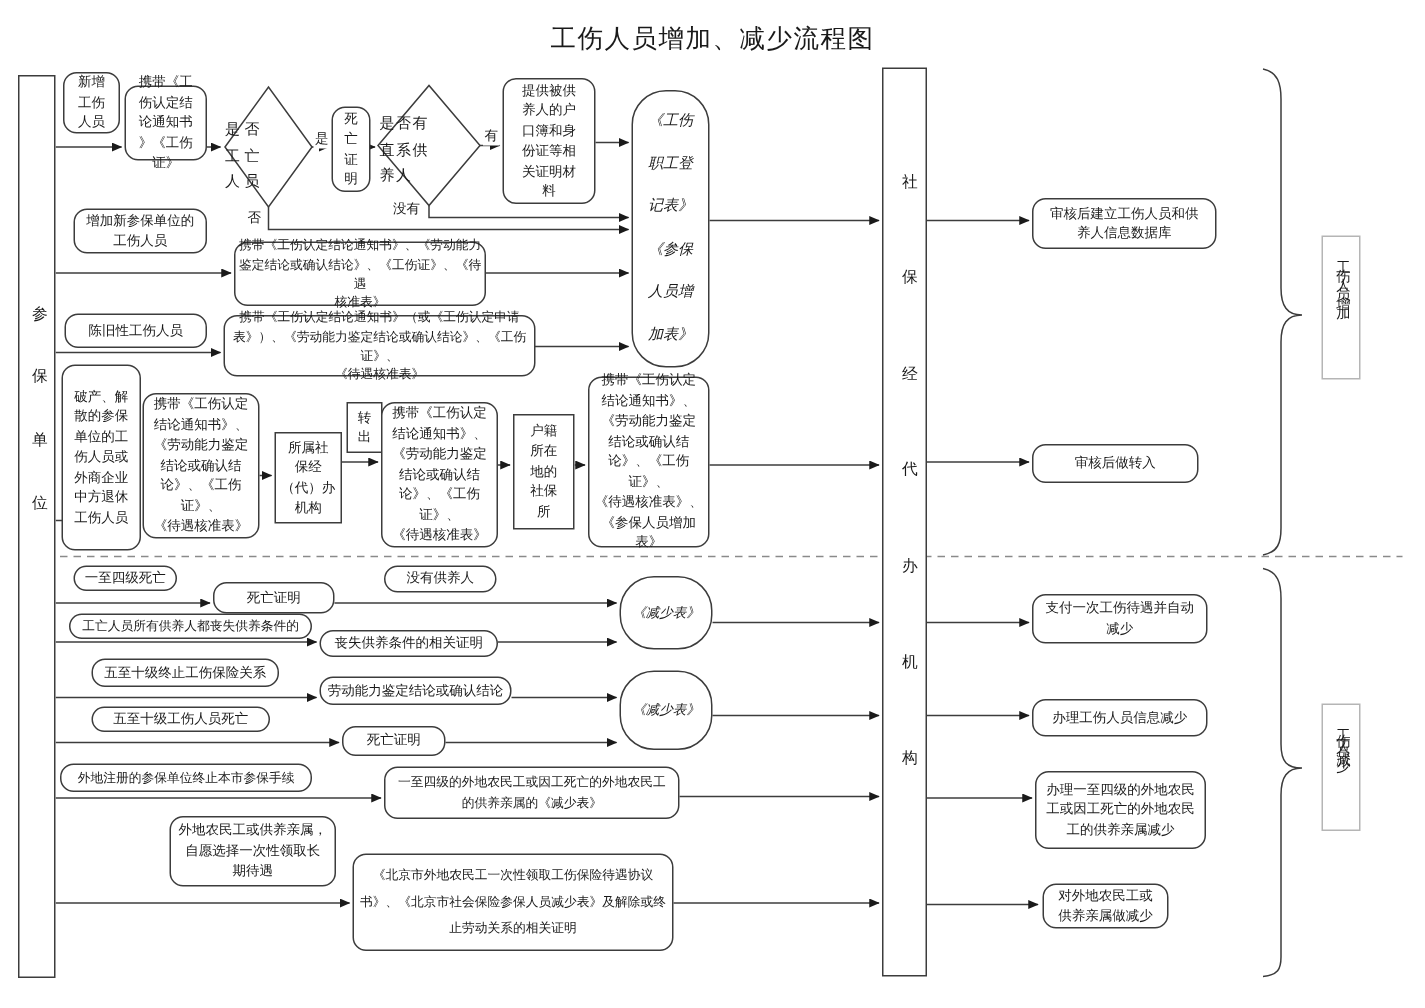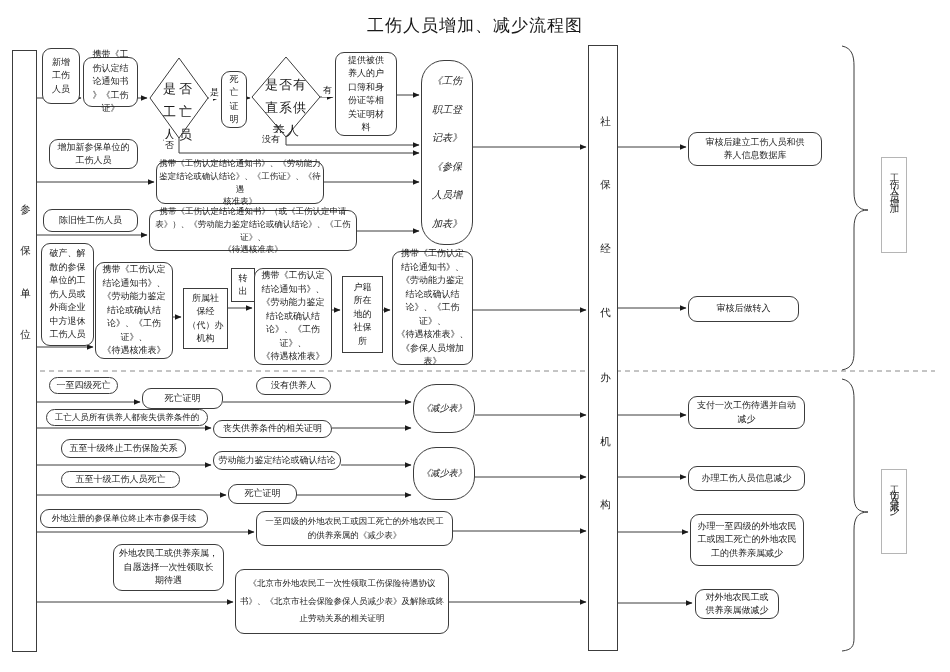--- a/index.html
+++ b/index.html
@@ -7,21 +7,21 @@
          font-family:"Liberation Serif","DejaVu Serif",serif;color:#1a1a1a;}
   #wires{position:absolute;left:0;top:0;z-index:1;}
   .box{position:absolute;z-index:2;border:1px solid #3c3c3c;border-radius:9px;background:#fff;
        font-size:9px;line-height:1.5;display:flex;align-items:center;justify-content:center;
        text-align:center;white-space:pre-line;box-sizing:border-box;padding:1px 2px;}
   .sq{border-radius:0;}
   .r12{border-radius:23px;font-style:italic;}
   .fs85{font-size:8.5px;}
   .tall{line-height:2.85;font-size:10px;}
   .lh20{line-height:2.1;}
-  .dtext{position:absolute;z-index:2;font-size:13px;text-align:center;white-space:pre-line;
+  .dtext{position:absolute;z-index:2;font-size:10px;white-space:pre-line;
          letter-spacing:3px;line-height:1.75;}
   .elabel{position:absolute;z-index:3;font-size:9px;background:#fff;padding:0 1px;}
   .lane{position:absolute;z-index:2;border:1px solid #3c3c3c;background:#fff;box-sizing:border-box;}
   .vlabel{position:absolute;z-index:3;writing-mode:vertical-rl;text-orientation:upright;
           font-size:10.5px;}
   .tag{position:absolute;z-index:2;border:1px solid #b5b5b5;background:#fff;box-sizing:border-box;
        display:flex;align-items:flex-start;justify-content:center;padding-top:8px;}
   .tag .vlabel{position:static;font-size:9.5px;letter-spacing:6px;}
   #title{position:absolute;left:0;top:14px;width:100%;text-align:center;z-index:2;
          font-size:17px;letter-spacing:1px;}
@@ -91,21 +91,21 @@
       <path d="M842,379 C852,381 854,389 854,399 L854,496 C854,508 858,512 868,512 C858,512 854,518 854,530 L854,638 C854,646 852,650 842,651"></path>
     </g>
   </svg>
 
   <div class="lane" style="left:12px;top:50px;width:25px;height:602px"></div>
   <span class="vlabel" style="left:18px;top:195px;letter-spacing:42px">参保单位</span>
 
   <div class="lane" style="left:588px;top:45px;width:30px;height:606px"></div>
   <span class="vlabel" style="left:598px;top:107px;letter-spacing:64px">社保经代办机构</span>
 
-  <div class="box" style="left:42px;top:48px;width:38px;height:56px">新增
+  <div class="box" style="left:42px;top:48px;width:38px;height:41px">新增
 工伤
 人员</div>
   <div class="box" style="left:83px;top:57px;width:55px;height:50px">携带《工
 伤认定结
 论通知书
 》《工伤
 证》</div>
 
   <div class="dtext" style="left:150px;top:78px;width:58px">是否
 工亡
@@ -141,21 +141,21 @@
 工伤人员</div>
   <div class="box fs85" style="left:156px;top:161px;width:168px;height:43px">携带《工伤认定结论通知书》、《劳动能力
 鉴定结论或确认结论》、《工伤证》、《待遇
 核准表》</div>
 
   <div class="box" style="left:43px;top:209px;width:95px;height:23px">陈旧性工伤人员</div>
   <div class="box fs85" style="left:149px;top:210px;width:208px;height:41px">携带《工伤认定结论通知书》（或《工伤认定申请
 表》）、《劳动能力鉴定结论或确认结论》、《工伤证》、
 《待遇核准表》</div>
 
-  <div class="box" style="left:41px;top:243px;width:53px;height:103px">破产、解
+  <div class="box" style="left:41px;top:243px;width:53px;height:124px">破产、解
 散的参保
 单位的工
 伤人员或
 外商企业
 中方退休
 工伤人员</div>
   <div class="box" style="left:95px;top:262px;width:78px;height:97px">携带《工伤认定
 结论通知书》、
 《劳动能力鉴定
 结论或确认结
@@ -180,21 +180,21 @@
 所</div>
   <div class="box" style="left:392px;top:251px;width:81px;height:114px">携带《工伤认定
 结论通知书》、
 《劳动能力鉴定
 结论或确认结
 论》、《工伤证》、
 《待遇核准表》、
 《参保人员增加
 表》</div>
 
-  <div class="box" style="left:688px;top:132px;width:134px;height:34px">审核后建立工伤人员和供
+  <div class="box" style="left:688px;top:132px;width:123px;height:34px">审核后建立工伤人员和供
 养人信息数据库</div>
   <div class="box" style="left:688px;top:296px;width:111px;height:26px">审核后做转入</div>
 
   <div class="box" style="left:49px;top:377px;width:69px;height:17px">一至四级死亡</div>
   <div class="box" style="left:142px;top:388px;width:81px;height:21px">死亡证明</div>
   <div class="box" style="left:256px;top:377px;width:75px;height:18px">没有供养人</div>
   <div class="box r12" style="left:413px;top:384px;width:62px;height:49px">《减少表》</div>
 
   <div class="box fs85" style="left:46px;top:409px;width:162px;height:17px">工亡人员所有供养人都丧失供养条件的</div>
   <div class="box" style="left:213px;top:420px;width:119px;height:18px">丧失供养条件的相关证明</div>

